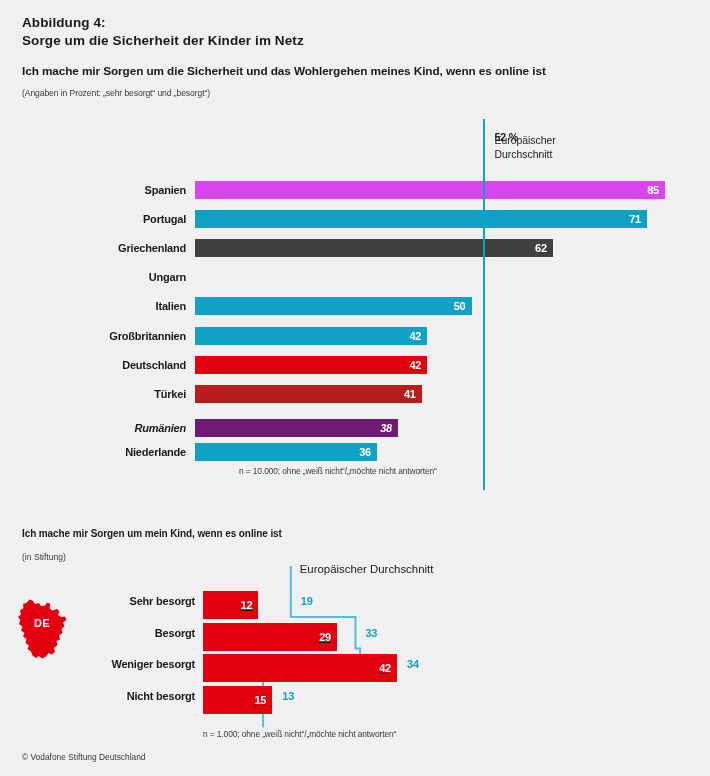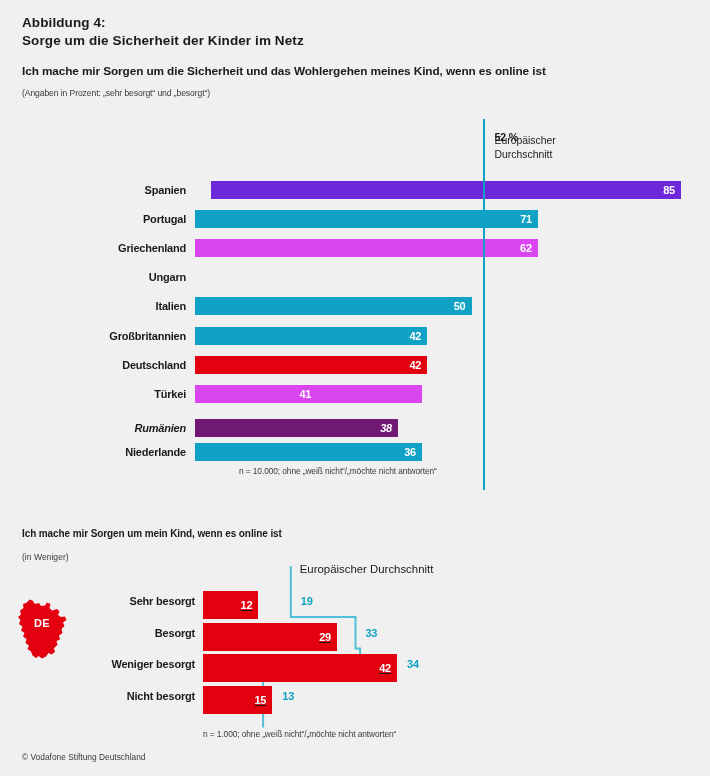--- a/index.html
+++ b/index.html
@@ -117,33 +117,33 @@
     <span class="l2">Sorge um die Sicherheit der Kinder im Netz</span>
   </div>
 
   <div class="sec1-head">Ich mache mir Sorgen um die Sicherheit und das Wohlergehen meines Kind, wenn es online ist</div>
   <div class="sec1-sub">(Angaben in Prozent: „sehr besorgt“ und „besorgt“)</div>
 
   <div id="chart1">
     <div id="c1-rows">
         <div class="c1-row" style="top: 181px; left: 0px; right: 0px;">
           <div class="c1-label">Spanien</div>
-          <div class="c1-bar" style="width: 470.05px; background: #6d28d9; margin-left: 16px;">
+          <div class="c1-bar" style="width: 470.05px; background: #d946ef;">
             <span class="c1-val">85</span>
           </div>
         </div>
         <div class="c1-row" style="top: 210.1px; left: 0px; right: 0px;">
           <div class="c1-label">Portugal</div>
-          <div class="c1-bar" style="width: 343px; background: rgb(15, 162, 196);">
+          <div class="c1-bar" style="width: 452px; background: rgb(15, 162, 196);">
             <span class="c1-val">71</span>
           </div>
         </div>
         <div class="c1-row" style="top: 239.2px; left: 0px; right: 0px;">
           <div class="c1-label">Griechenland</div>
-          <div class="c1-bar" style="width: 342.86px; background: #d946ef;">
+          <div class="c1-bar" style="width: 342.86px; background: #404040; padding-left: 15px;">
             <span class="c1-val">62</span>
           </div>
         </div>
         <div class="c1-row" style="top: 268.3px; left: 0px; right: 0px;">
           <div class="c1-label">Ungarn</div>
         </div>
         <div class="c1-row" style="top: 297.4px; left: 0px; right: 0px;">
           <div class="c1-label">Italien</div>
           <div class="c1-bar" style="width: 276.5px; background: rgb(15, 162, 196);">
             <span class="c1-val">50</span>
@@ -156,50 +156,50 @@
           </div>
         </div>
         <div class="c1-row" style="top: 355.6px; left: 0px; right: 0px;">
           <div class="c1-label">Deutschland</div>
           <div class="c1-bar" style="width: 232.26px; background: rgb(227, 0, 15);">
             <span class="c1-val">42</span>
           </div>
         </div>
         <div class="c1-row" style="top: 384.7px; left: 0px; right: 0px;">
           <div class="c1-label">Türkei</div>
-          <div class="c1-bar" style="width: 226.73px; background: #d946ef; justify-content: center;">
+          <div class="c1-bar" style="width: 226.73px; background: #b91c1c;">
             <span class="c1-val">41</span>
           </div>
         </div>
         <div class="c1-row" style="top: 419px; left: 0px; right: 0px; font-style: italic;">
           <div class="c1-label">Rumänien</div>
           <div class="c1-bar" style="width: 203px; background: #701a75;">
             <span class="c1-val">38</span>
           </div>
         </div>
         <div class="c1-row" style="top: 442.9px; left: 0px; right: 0px;">
           <div class="c1-label">Niederlande</div>
-          <div class="c1-bar" style="width: 227px; background: rgb(15, 162, 196);">
+          <div class="c1-bar" style="width: 182px; background: rgb(15, 162, 196);">
             <span class="c1-val">36</span>
           </div>
         </div>
       </div>
 
     <div class="avgline" id="c1-avgline" style="left: 482.56px; top: 119px; height: 371px; background: rgb(15, 162, 196);"></div>
     <div class="avg-pct" id="c1-avgpct" style="left: 494.56px; top: 119px; margin-top: 12px;">52 %</div>
     <div class="avg-cap" id="c1-avgcap" style="left: 494.56px; top: 134px;">
       <span>Europäischer</span><br>
       <span>Durchschnitt</span>
     </div>
 
     <div class="note" style="left:195px;top:466px;padding-left:44px;">n = 10.000; ohne „weiß nicht“/„möchte nicht antworten“</div>
   </div>
 
   <div class="sec2-head">Ich mache mir Sorgen um mein Kind, wenn es online ist</div>
-  <div class="sec2-sub">(in Weniger)</div>
+  <div class="sec2-sub">(in Stiftung)</div>
 
   <div id="chart2">
 
     <svg class="de-map" viewBox="0 0 56 68">
       <path fill="#E3000F" d="M18.5 2.5 L21 6 L25 5 L27 8 L31 7.5 L33 4.5 L36.5 6 L35.5 10 L38 12.5
         L43 11 L45.5 13.5 L44 17 L47 19 L51 18.5 L52.5 22 L49 24.5 L50.5 28 L47.5 31 L48.5 35
         L45 37.5 L46 41.5 L42.5 43 L43.5 47 L40 50 L41 54 L37.5 56.5 L34.5 55 L32 58.5 L28 60.5
         L24.5 58 L22 60 L18.5 57.5 L17 53.5 L13.5 51 L15 47.5 L11.5 45 L12.5 41 L9 38.5 L10.5 35
         L7 32.5 L8.5 28.5 L5 26 L6.5 22 L4 19 L7 16.5 L6 12.5 L9.5 10 L9 6 L13 4.5 L15.5 1.5 Z"></path>
     </svg>

